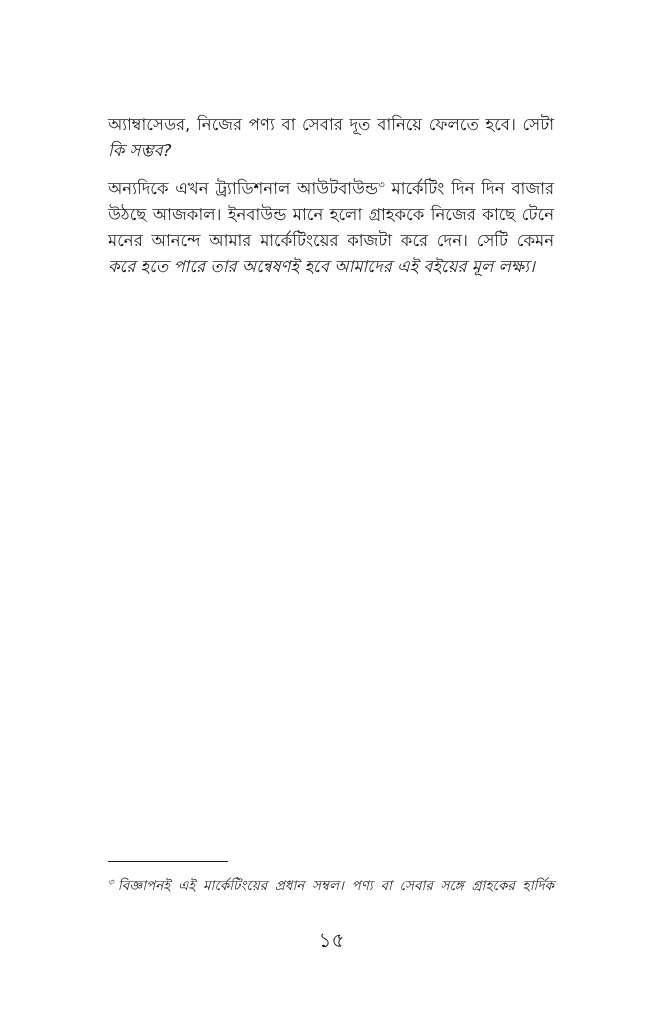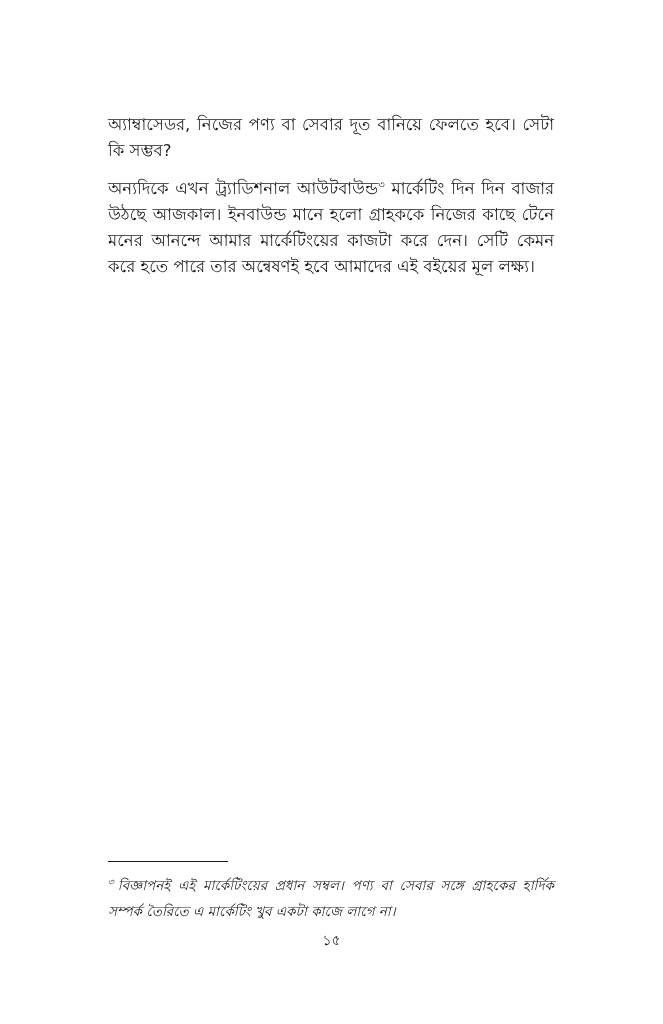--- a/index.html
+++ b/index.html
@@ -35,20 +35,21 @@
       text-align-last: left;
     }
     .para .line {
       display: block;
       text-align: justify;
       text-align-last: justify;
       white-space: nowrap;
     }
     .para .line.last {
       text-align-last: left;
+      font-style: italic;
     }
     .fnref {
       font-size: 10px;
       vertical-align: super;
       line-height: 0;
     }
     .footnote-rule {
       position: absolute;
       left: 108px;
       top: 861px;
@@ -79,21 +80,21 @@
       vertical-align: super;
       line-height: 0;
       margin-right: 4px;
     }
     .page-number {
       position: absolute;
       left: 0;
       width: 663px;
       top: 930px;
       text-align: center;
-      font-size: 14px;
+      font-size: 20px;
       line-height: 20px;
     }
   </style>
 </head>
 <body>
 
 <div class="page">
 
   <div class="body-text">
 
@@ -111,18 +112,17 @@
       <span class="line">মনের আনন্দে আমার মার্কেটিংয়ের কাজটা করে দেন। সেটি কেমন</span>
       <span class="line last">করে হতে পারে তার অন্বেষণই হবে আমাদের এই বইয়ের মূল লক্ষ্য।</span>
     </p>
 
   </div>
 
   <div class="footnote-rule"></div>
 
   <div class="footnote">
     <span class="line"><sup class="mark">৩</sup><span>বিজ্ঞাপনই এই মার্কেটিংয়ের প্রধান সম্বল। পণ্য বা সেবার সঙ্গে গ্রাহকের হার্দিক</span></span>
-    <span class="line last">সম্পর্ক তৈরিতে এ মার্কেটিং খুব একটা কাজে লাগে না।</span>
   </div>
 
   <div class="page-number">১৫</div>
 
 </div>
 
 </body></html>

